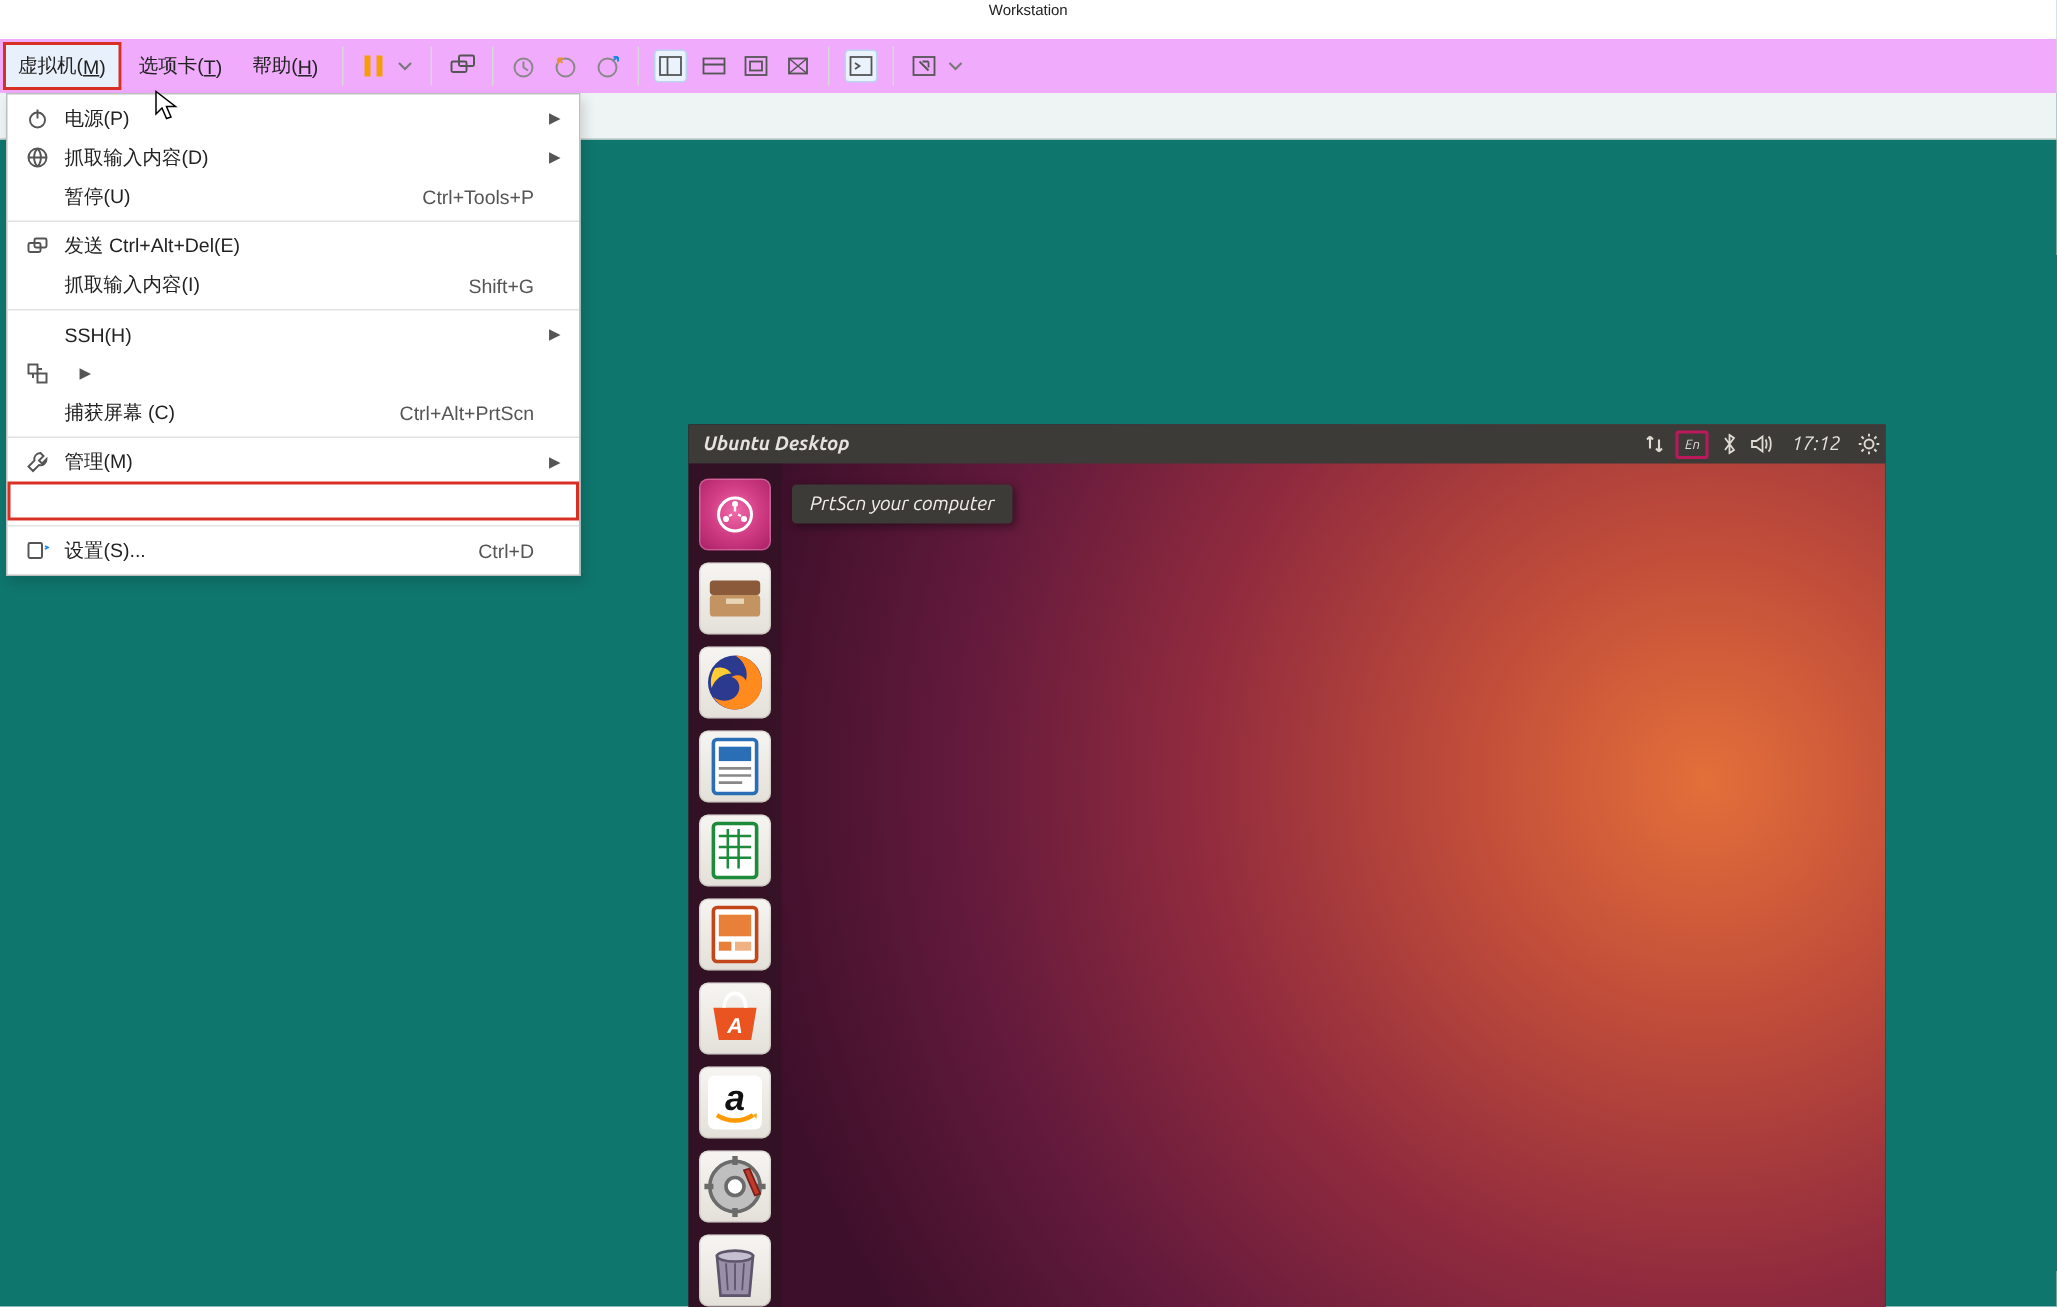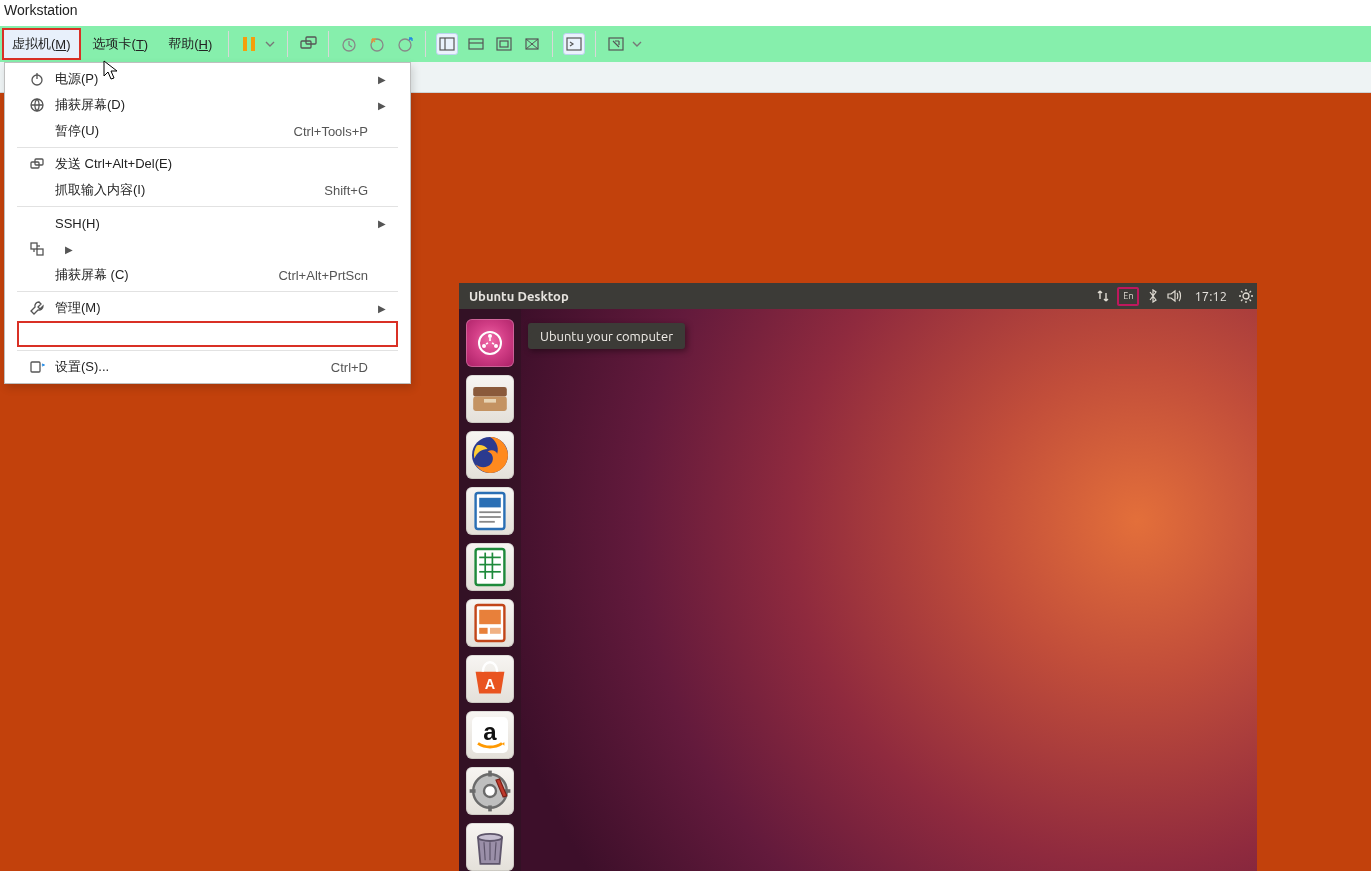--- a/index.html
+++ b/index.html
@@ -1,38 +1,38 @@
 <!DOCTYPE html>
 <html><head>
 <meta charset="utf-8">
 <style>
   html,body{margin:0;padding:0;width:1371px;height:871px;font-family:"Segoe UI",Tahoma,sans-serif;font-size:13px;background:#fff;overflow:hidden;}
-  .title-bar{height:22px;padding:2px 4px;background:#fff;color:#222;font-size:14px;}
-  .menu-toolbar{height:36px;background:#86efac;border-bottom:1px solid #d8d8d8;display:flex;align-items:center;position:relative;}
+  .title-bar{height:22px;padding:2px 4px;background:#fff;color:#222;font-size:10px;text-align:center;}
+  .menu-toolbar{height:36px;background:#f0abfc;border-bottom:1px solid #d8d8d8;display:flex;align-items:center;position:relative;}
   .menu-button{height:24px;padding:2px 8px;margin:0 2px;color:#222;display:flex;align-items:center;cursor:pointer;border-radius:3px;}
   .menu-button .ul{text-decoration:underline;}
   .menu-button.active{border:2px solid #d93025;background:#e8f0fb;border-radius:0;}
   .tb-sep{width:1px;height:26px;background:#d8d8d8;margin:0 6px;}
   .tb-icon{width:20px;height:20px;margin:0 4px;display:flex;align-items:center;justify-content:center;cursor:pointer;}
   .tb-icon svg{width:18px;height:18px;}
   .dd-caret{width:10px;height:20px;margin-left:2px;margin-right:6px;display:flex;align-items:center;justify-content:center;cursor:pointer;}
   .cursor{position:absolute;left:103px;top:60px;pointer-events:none;z-index:50;}
   .cursor svg{width:18px;height:22px;}
 
-  .dropdown{position:absolute;left:4px;top:62px;width:381px;background:#fff;border:1px solid #bfbfbf;box-shadow:2px 4px 8px rgba(0,0,0,.15);z-index:40;padding:3px 12px;}
+  .dropdown{position:absolute;left:4px;top:62px;width:381px;background:#fff;border:1px solid #bfbfbf;box-shadow:2px 4px 8px rgba(0,0,0,.15);z-index:40;padding:3px 0;}
   .menu-item{height:26px;display:flex;align-items:center;padding:0 10px;color:#222;cursor:pointer;position:relative;}
   .mi-icon{width:20px;height:20px;margin-right:8px;flex:none;display:flex;align-items:center;justify-content:center;}
   .mi-icon svg{width:16px;height:16px;stroke:#555;fill:none;stroke-width:1.3;}
   .mi-label{flex:1;white-space:nowrap;}
   .mi-accel{color:#555;margin-right:10px;white-space:nowrap;}
   .mi-arrow{width:10px;color:#555;font-size:10px;}
   .menu-sep{height:1px;background:#e2e2e2;margin:3px 0;}
   .menu-item.highlight{outline:2px solid #d93025;outline-offset:-2px;}
 
-  .client{position:absolute;left:0;top:62px;right:0;bottom:0;background:#c2410c;}
+  .client{position:absolute;left:0;top:62px;right:0;bottom:0;background:#0f766e;font-style:italic;}
   .tabstrip{position:absolute;left:0;top:0;height:30px;right:0;background:#eef3f4;border-bottom:1px solid #cfd4d5;}
 
   .vm{position:absolute;left:459px;top:221px;width:798px;height:594px;overflow:hidden;background:#3b0f1a;}
   .vm .wall{position:absolute;inset:0;background:
      radial-gradient(circle at 85% 40%, #e36f3a 0%, #c24e3a 20%, #8f2a3e 45%, #631a3c 65%, #3d0f2a 85%);
   }
   .vm .panel{position:absolute;left:0;top:0;right:0;height:26px;background:#3c3b37;color:#e6e3de;display:flex;align-items:center;font-family:Ubuntu,"Segoe UI",sans-serif;font-size:13px;}
   .vm .panel .title{font-weight:600;padding-left:10px;}
   .vm .panel .spacer{flex:1;}
   .vm .panel .ind{width:22px;height:24px;display:flex;align-items:center;justify-content:center;color:#dfdbd2;}
@@ -175,21 +175,21 @@
       <span class="mi-accel"></span>
       <span class="mi-arrow">▶</span>
     </div>
     <div class="menu-item">
       <span class="mi-icon">
         <svg viewBox="0 0 16 16">
           <circle cx="8" cy="8" r="6"></circle>
           <path d="M2 8h12M8 2c3 3 3 9 0 12M8 2c-3 3-3 9 0 12"></path>
         </svg>
       </span>
-      <span class="mi-label">捕获屏幕(D)</span>
+      <span class="mi-label">抓取输入内容(D)</span>
       <span class="mi-accel"></span>
       <span class="mi-arrow">▶</span>
     </div>
     <div class="menu-item">
       <span class="mi-icon"></span>
       <span class="mi-label">暂停(U)</span>
       <span class="mi-accel">Ctrl+Tools+P</span>
       <span class="mi-arrow"></span>
     </div>
     <div class="menu-sep"></div>
@@ -316,21 +316,21 @@
 
     <div class="launcher" id="launcher">
         <div class="li dash">
           <svg viewBox="0 0 26 26">
             <circle cx="13" cy="13" r="11" fill="none" stroke="#fff" stroke-width="2"></circle>
             <circle cx="13" cy="6" r="2" fill="#fff"></circle>
             <circle cx="7" cy="16" r="2" fill="#fff"></circle>
             <circle cx="19" cy="16" r="2" fill="#fff"></circle>
             <path d="M13 8v3M9 14l2-1M17 14l-2-1" stroke="#fff" stroke-width="1.6"></path>
           </svg>
-          <div class="tooltip">Ubuntu your computer</div>
+          <div class="tooltip">PrtScn your computer</div>
         </div>
         <div class="li app">
           <svg viewBox="0 0 40 40">
             <rect x="6" y="10" width="28" height="8" rx="2" fill="#8a5a3b"></rect>
             <rect x="6" y="18" width="28" height="12" rx="2" fill="#c49362"></rect>
             <rect x="15" y="20" width="10" height="3" fill="#e8d5b5"></rect>
           </svg>
         </div>
         <div class="li app">
           <svg viewBox="0 0 40 40">

